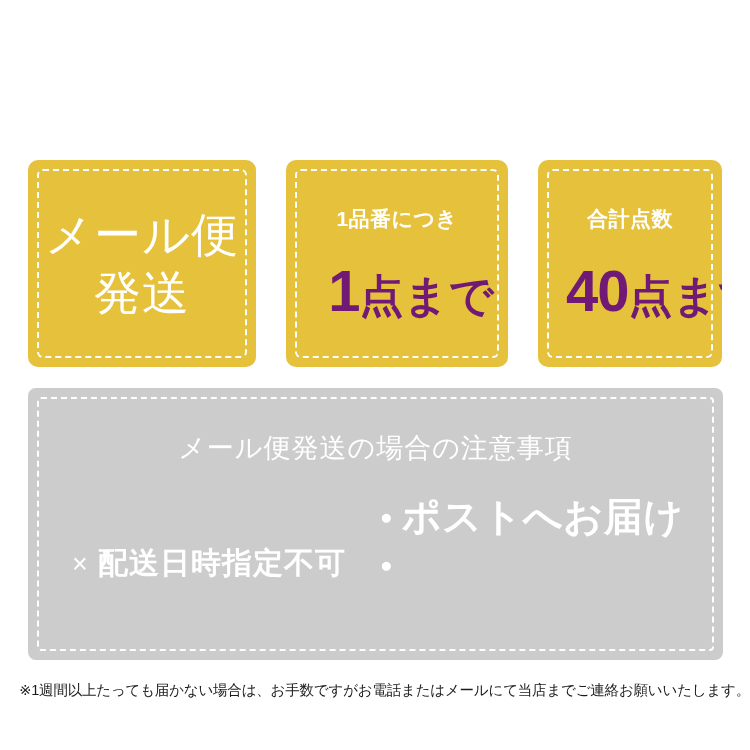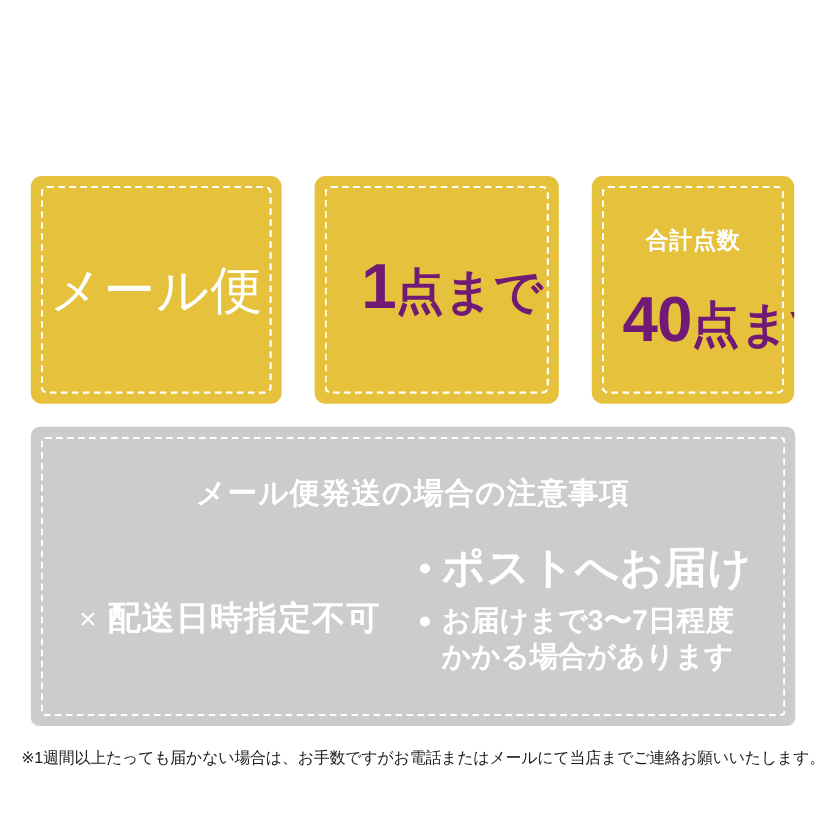--- a/index.html
+++ b/index.html
@@ -144,21 +144,21 @@
 
   .notice-title {
     position: absolute;
     left: 0;
     top: 44px;
     width: 695px;
     text-align: center;
     color: #ffffff;
     font-size: 27px;
     line-height: 32px;
-    font-weight: 700;
+    font-weight: 400;
     letter-spacing: 1px;
     white-space: nowrap;
   }
 
   .notice-body {
     position: absolute;
     left: 0;
     top: 110px;
     width: 695px;
     height: 140px;
@@ -244,26 +244,28 @@
 
 <div class="page">
 
 
   <div class="cards-row">
 
     <div class="card card-1">
       <span class="dash"></span>
       <div class="card-inner">
         <div class="card-main-1">メール便</div>
+        <div class="card-main-1">発送</div>
       </div>
     </div>
 
     <div class="card card-2">
       <span class="dash"></span>
       <div class="card-inner">
+        <div class="card-heading">1品番につき</div>
         <div class="card-big"><span class="num">1</span><span>点まで</span></div>
       </div>
     </div>
 
     <div class="card card-3">
       <span class="dash"></span>
       <div class="card-inner">
         <div class="card-heading">合計点数</div>
         <div class="card-big"><span class="num">40</span><span>点まで</span></div>
       </div>
@@ -284,21 +286,20 @@
 
       <div class="notice-right">
 
         <div class="bullet-row">
           <span class="bullet-dot">●</span>
           <span class="bullet-text-1">ポストへお届け</span>
         </div>
 
         <div class="bullet-row">
           <span class="bullet-dot">●</span>
-          <span class="bullet-text-2"><span>お届けまで3〜7日程度</span><br><span>かかる場合があります</span></span>
         </div>
 
       </div>
     </div>
   </div>
 
   <div class="footer-note">※1週間以上たっても届かない場合は、お手数ですがお電話またはメールにて当店までご連絡お願いいたします。</div>
 
 </div>
 

